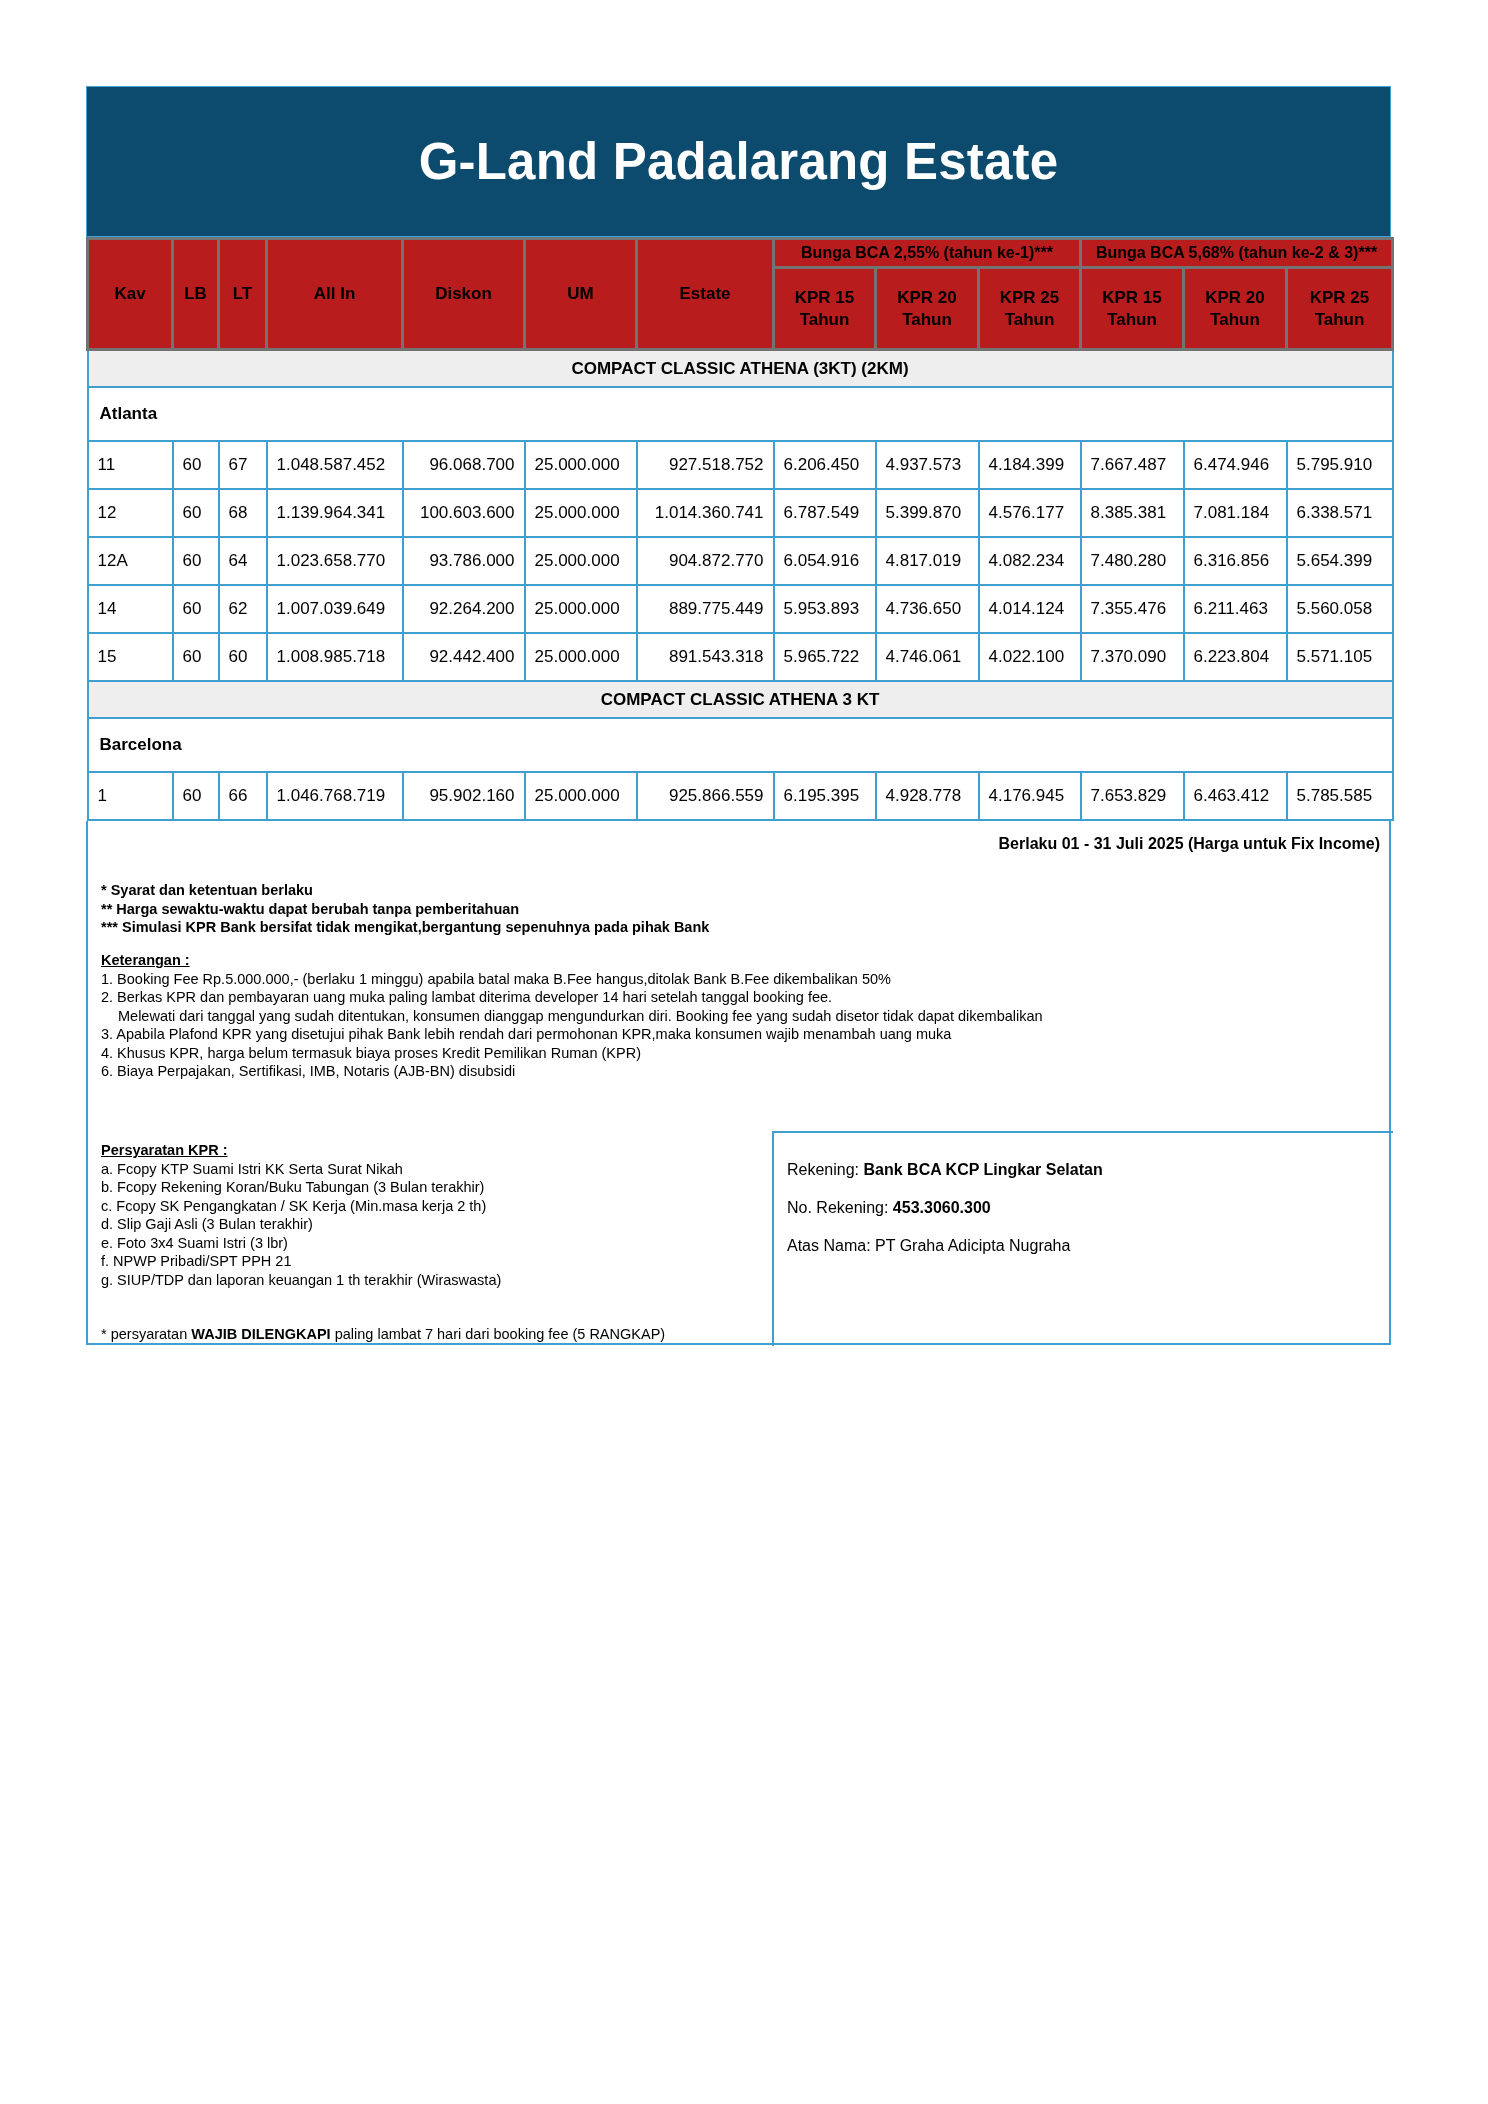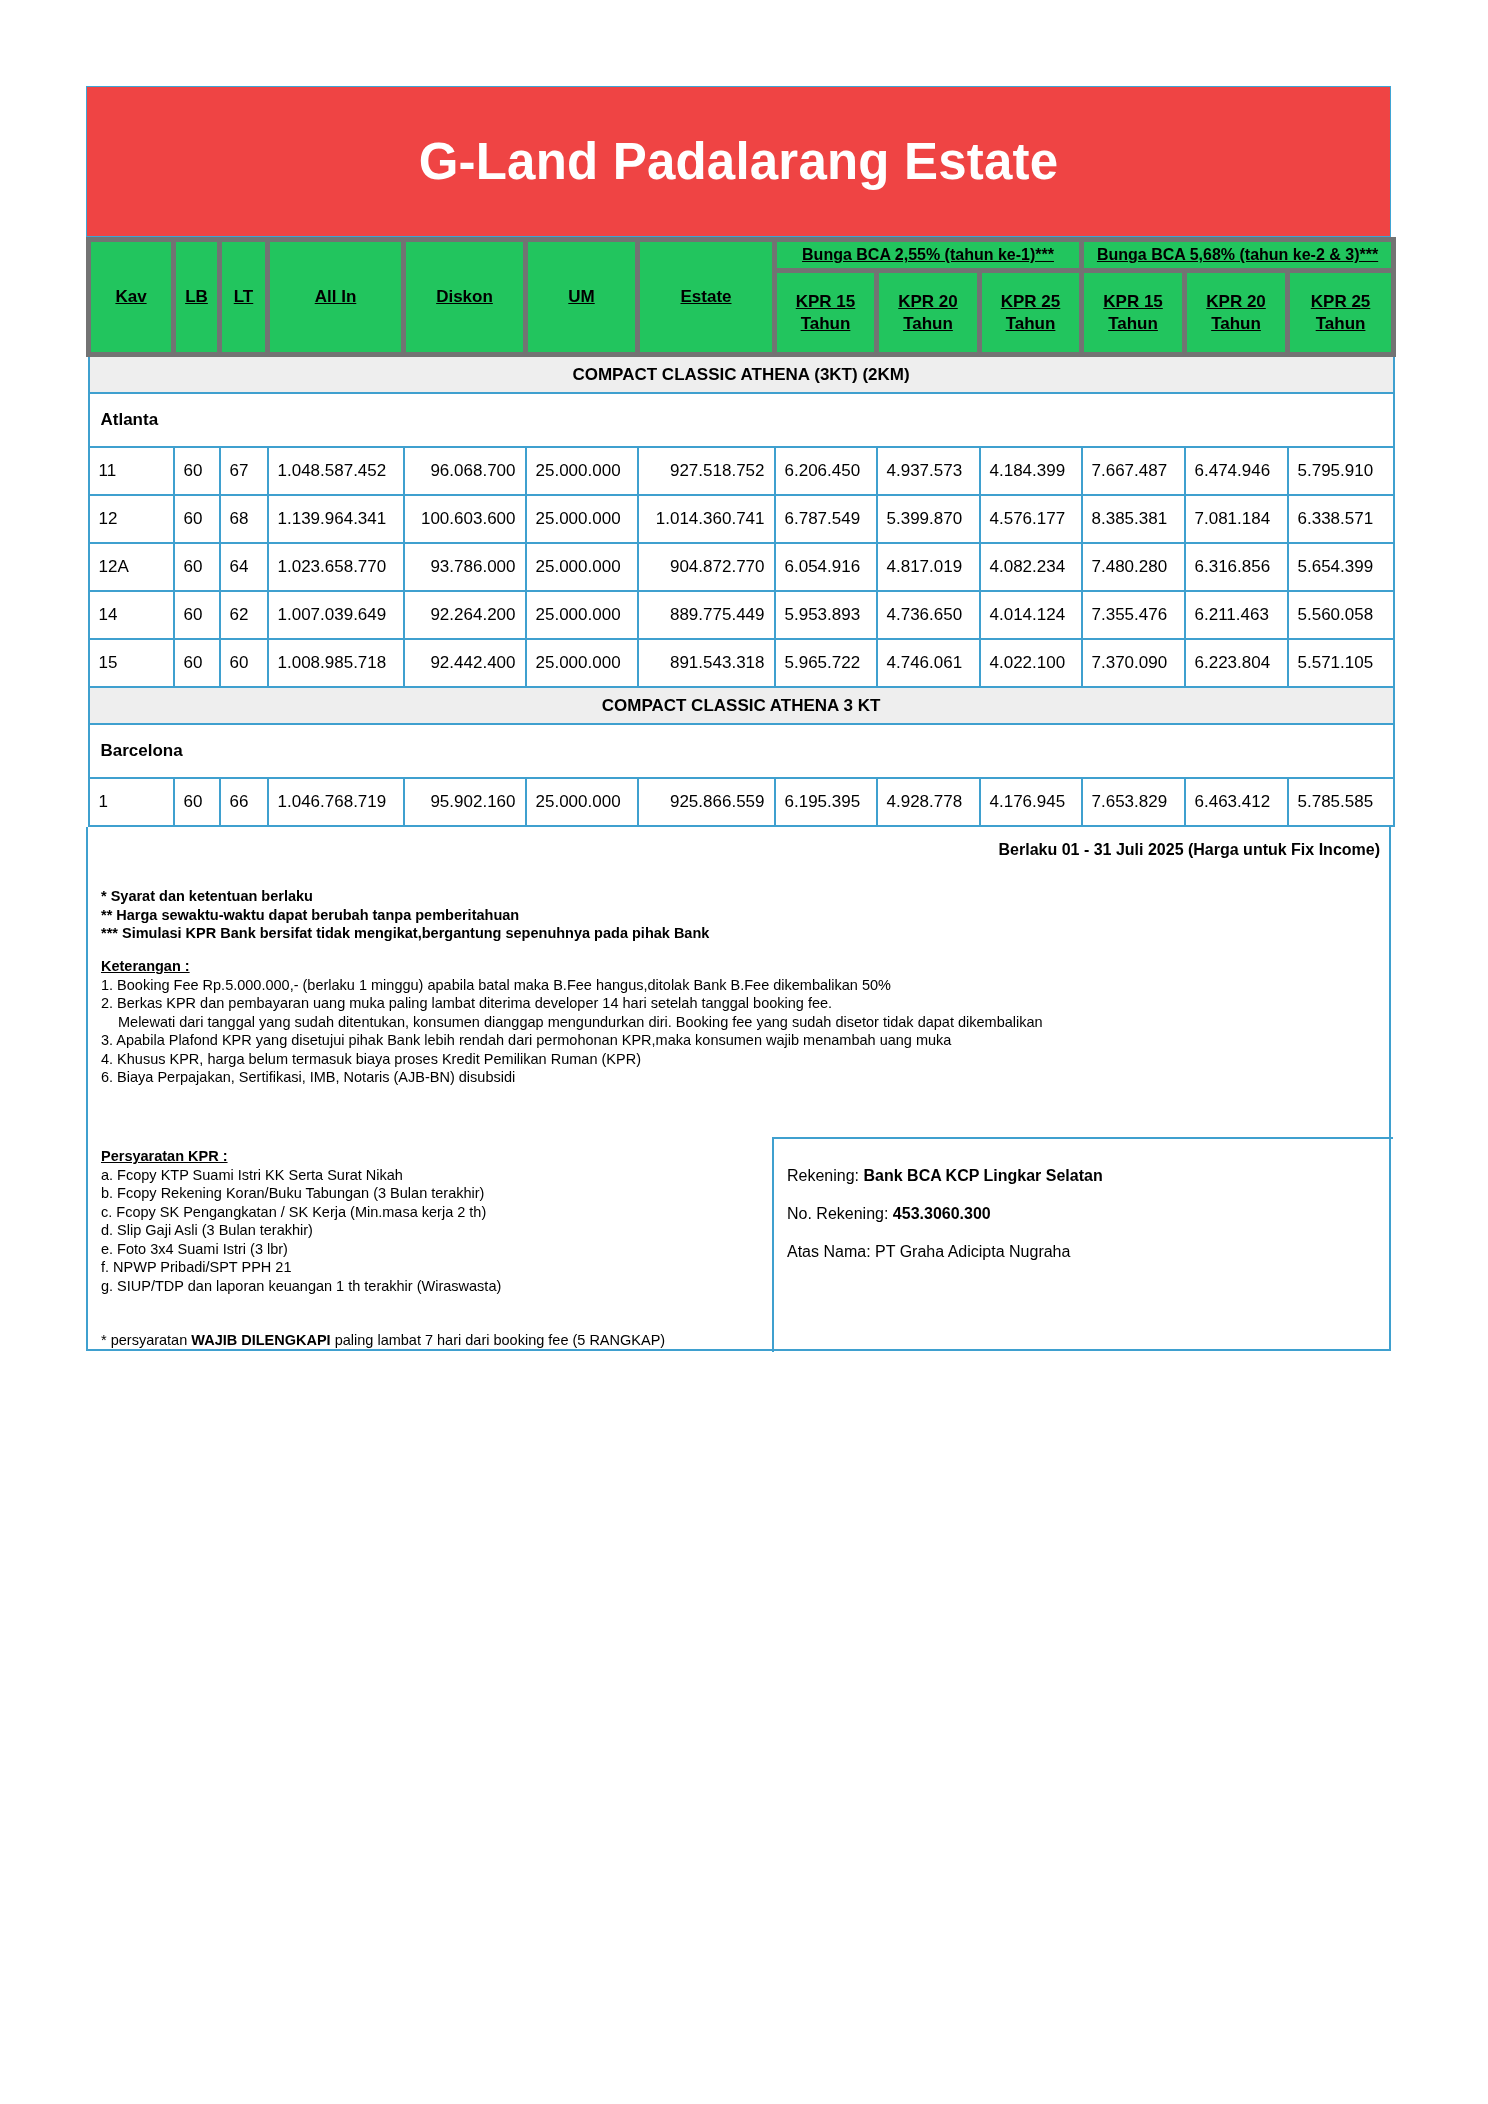--- a/index.html
+++ b/index.html
@@ -1,22 +1,22 @@
 <!DOCTYPE html>
 <html><head>
 <meta charset="utf-8">
 <style>
   html, body { margin: 0; padding: 0; background: #ffffff; }
   body { width: 1488px; height: 2104px; position: relative; font-family: "Liberation Sans", sans-serif; color: #000; }
   .sheet { position: absolute; left: 86px; top: 86px; width: 1305px; }
-  .title-band { height: 151px; background: #ef4444; display: flex; align-items: center; justify-content: center; border: 1px solid #3fa4d4; box-sizing: border-box; }
+  .title-band { height: 151px; background: #0c4a6e; display: flex; align-items: center; justify-content: center; border: 1px solid #3fa4d4; box-sizing: border-box; }
   .title-band h1 { margin: 0; color: #ffffff; font-size: 51px; font-weight: bold; letter-spacing: 0.2px; }
   table.price { border-collapse: collapse; width: 1305px; table-layout: fixed; }
   table.price td, table.price th { border: 2px solid #3fa0cf; padding: 0; font-size: 17px; }
-  table.price thead th { background: #22c55e; border: 5px solid #737373; font-weight: bold; font-size: 17px; text-align: center; text-decoration: underline; }
+  table.price thead th { background: #b91c1c; border: 3px solid #737373; font-weight: bold; font-size: 17px; text-align: center; }
   .bunga-head { height: 26px; font-size: 16px !important; }
   .kpr-head { height: 79px; line-height: 22px; }
   .section-row td { background: #eeeeee; height: 35px; text-align: center; font-weight: bold; font-size: 25px; }
   .type-row td { background: #ffffff; height: 52px; text-align: left; padding-left: 11px !important; font-weight: bold; font-size: 22px; }
   .data-row td { height: 46px; font-size: 17px; padding: 0 9px !important; white-space: nowrap; }
   .data-row td.r { text-align: right; }
   .data-row td.l { text-align: left; }
   .notes { border: 2px solid #3fa0cf; border-top: none; width: 1305px; box-sizing: border-box; position: relative; height: 524px; }
   .berlaku { position: absolute; right: 9px; top: 14px; font-size: 16px; font-weight: bold; }
   .disclaimers { position: absolute; left: 13px; top: 60px; font-size: 14.5px; font-weight: bold; line-height: 18.5px; }

